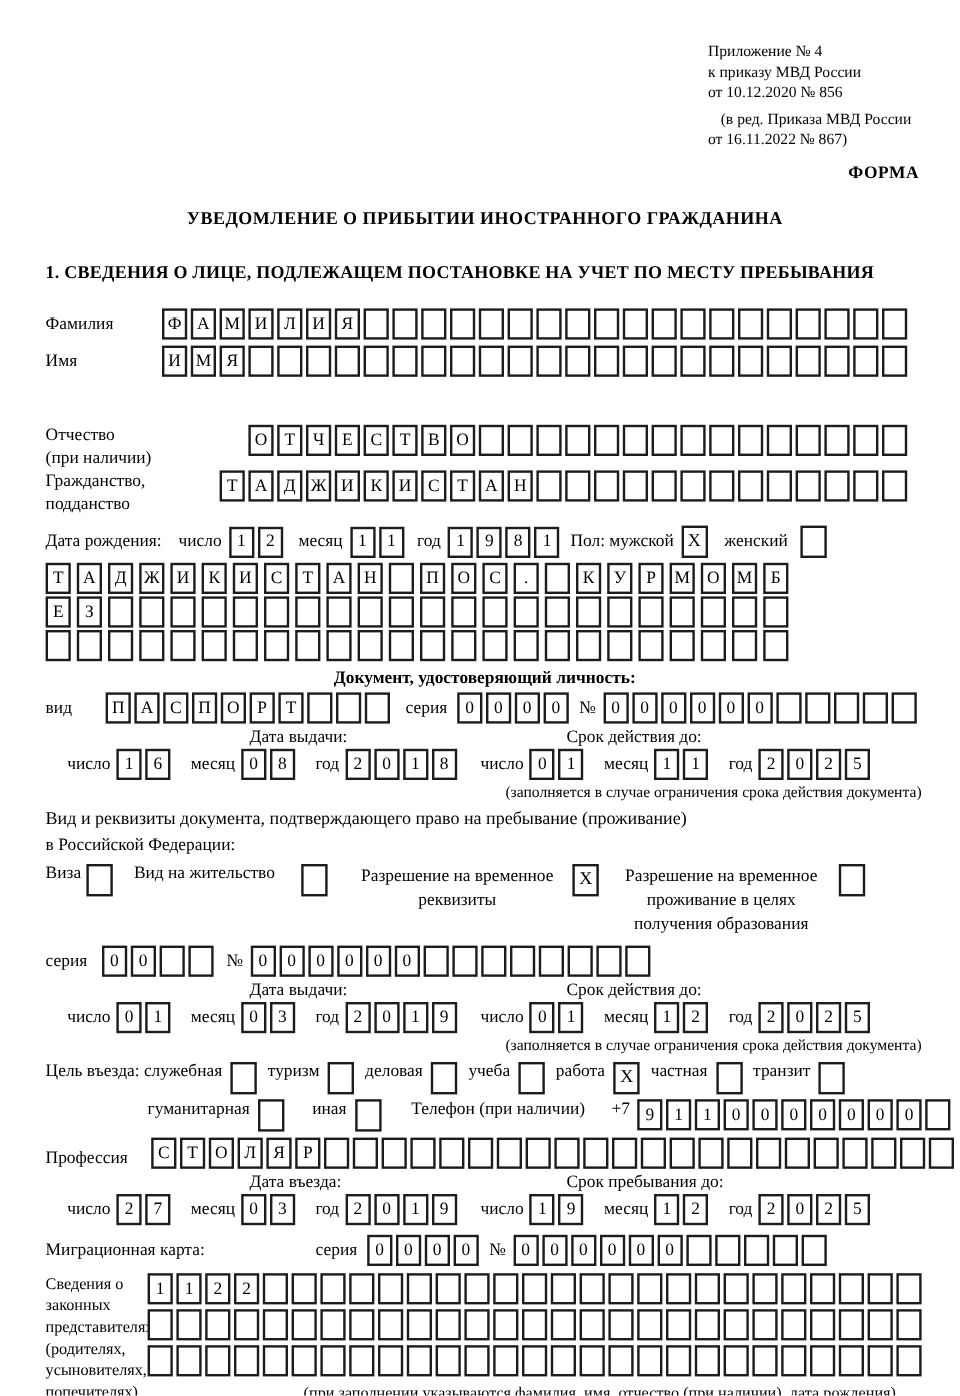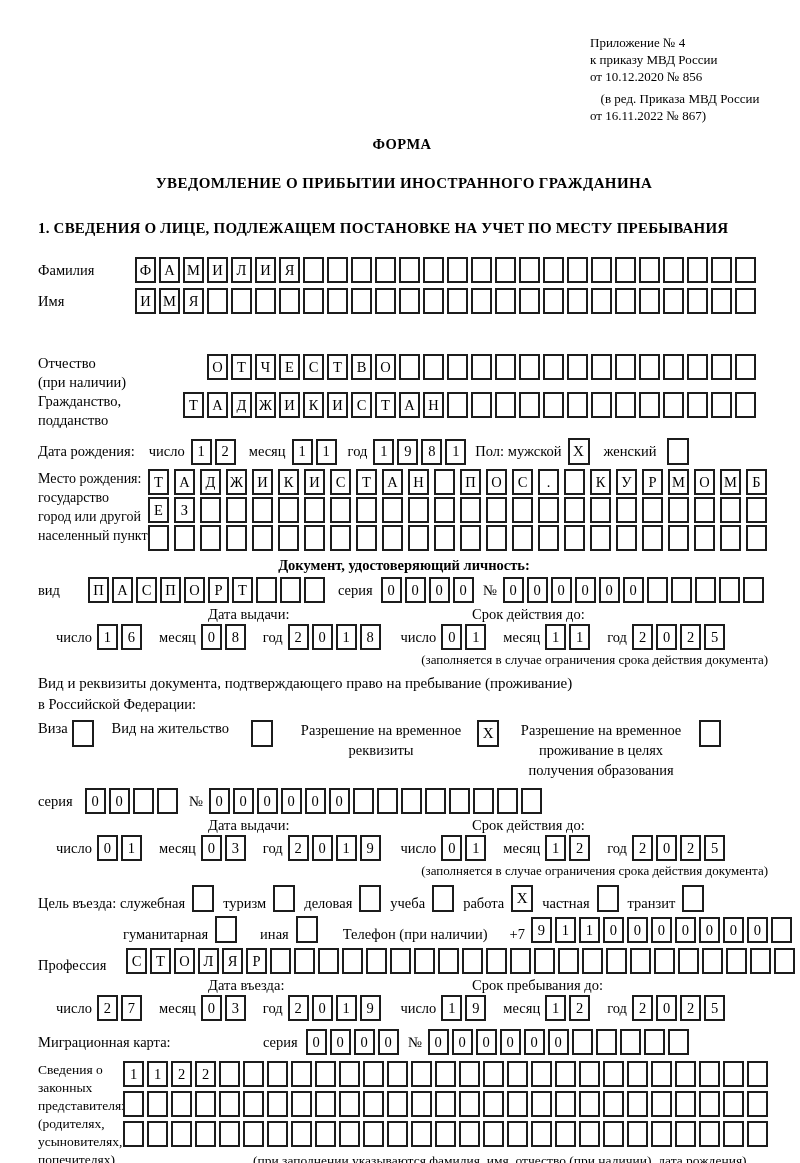--- a/index.html
+++ b/index.html
@@ -1,21 +1,21 @@
 <!DOCTYPE html>
 <html><head>
 <meta charset="utf-8">
 <style>
   html,body{margin:0;padding:0;background:#fff;}
   body{width:800px;height:1163px;overflow:hidden;font-family:"Liberation Serif",serif;color:#000;}
   .page{box-sizing:border-box;width:800px;height:1163px;padding:34px 30px 0 38px;position:relative;}
   
   .ref{margin-left:552px;font-size:13px;line-height:17px;}
   .ref-gap{margin-top:5px;text-align:center;}
-  .forma{text-align:center;font-weight:bold;font-size:14.5px;margin-top:12px;padding-right:4px;letter-spacing:.5px;}
+  .forma{text-align:right;font-weight:bold;font-size:14.5px;margin-top:12px;padding-right:4px;letter-spacing:.5px;}
   
   .title{text-align:center;font-weight:bold;font-size:15px;line-height:21px;margin-top:20px;letter-spacing:.4px;}
   .blank{display:inline-block;width:58px;border-bottom:2px solid #222;height:14px;margin-left:10px;}
   .section-heading{font-weight:bold;font-size:15px;margin-top:26px;letter-spacing:.2px;}
   
   .frow{display:flex;align-items:center;margin-top:5px;}
   .atop{align-items:flex-start;margin-top:40px;}
   .lbl{font-size:14.5px;white-space:nowrap;}
   .lbl-block{font-size:14.5px;line-height:19px;}
   .w97{width:97px;flex:none;}
@@ -41,21 +41,21 @@
   .dgroup .lbl{margin-right:5px;}
   .dgroup .cells{margin-right:14px;}
   .dright{margin-left:auto;}
   .daterow{padding-right:42px;}
   .note-right{text-align:right;font-size:13px;margin-top:2px;padding-right:2px;}
   .plain{font-size:15px;line-height:19px;margin-top:6px;}
   .plain2{font-size:14.5px;line-height:19px;margin-top:2px;}
   
   .permit-row{display:flex;align-items:flex-start;margin-top:6px;font-size:14.5px;}
   .permit-label{text-align:center;line-height:20px;}
-  .purpose-row{display:flex;align-items:flex-end;margin-top:6px;font-size:14.5px;white-space:nowrap;}
+  .purpose-row{display:flex;align-items:flex-start;margin-top:6px;font-size:14.5px;white-space:nowrap;}
   .purpose-row .checkbox{margin:0 9px 0 7px;}
   .purpose-row .checkbox:last-child{margin-right:0;}
   .note-center{font-size:13.5px;margin-top:6px;padding-left:130px;}
 </style>
 </head>
 <body>
 
 <div class="page">
 
   <div class="ref">
@@ -221,26 +221,20 @@
         <span class="cell">8</span>
         <span class="cell">1</span>
       </span>
     <span class="lbl ml6 mr6">Пол: мужской</span>
     <span class="checkbox">X</span>
     <span class="lbl ml14 mr10">женский</span>
     <span class="checkbox"></span>
   </div>
 
   <div class="frow atop rgap" style="margin-top:4px;">
-    <span class="lbl-block w110">
-      <div>Место рождения:</div>
-      <div>государство</div>
-      <div>город или другой</div>
-      <div>населенный пункт</div>
-    </span>
     <span class="stack">
       <span class="cells cells-wide">
           <span class="cell">Т</span>
           <span class="cell">А</span>
           <span class="cell">Д</span>
           <span class="cell">Ж</span>
           <span class="cell">И</span>
           <span class="cell">К</span>
           <span class="cell">И</span>
           <span class="cell">С</span>

